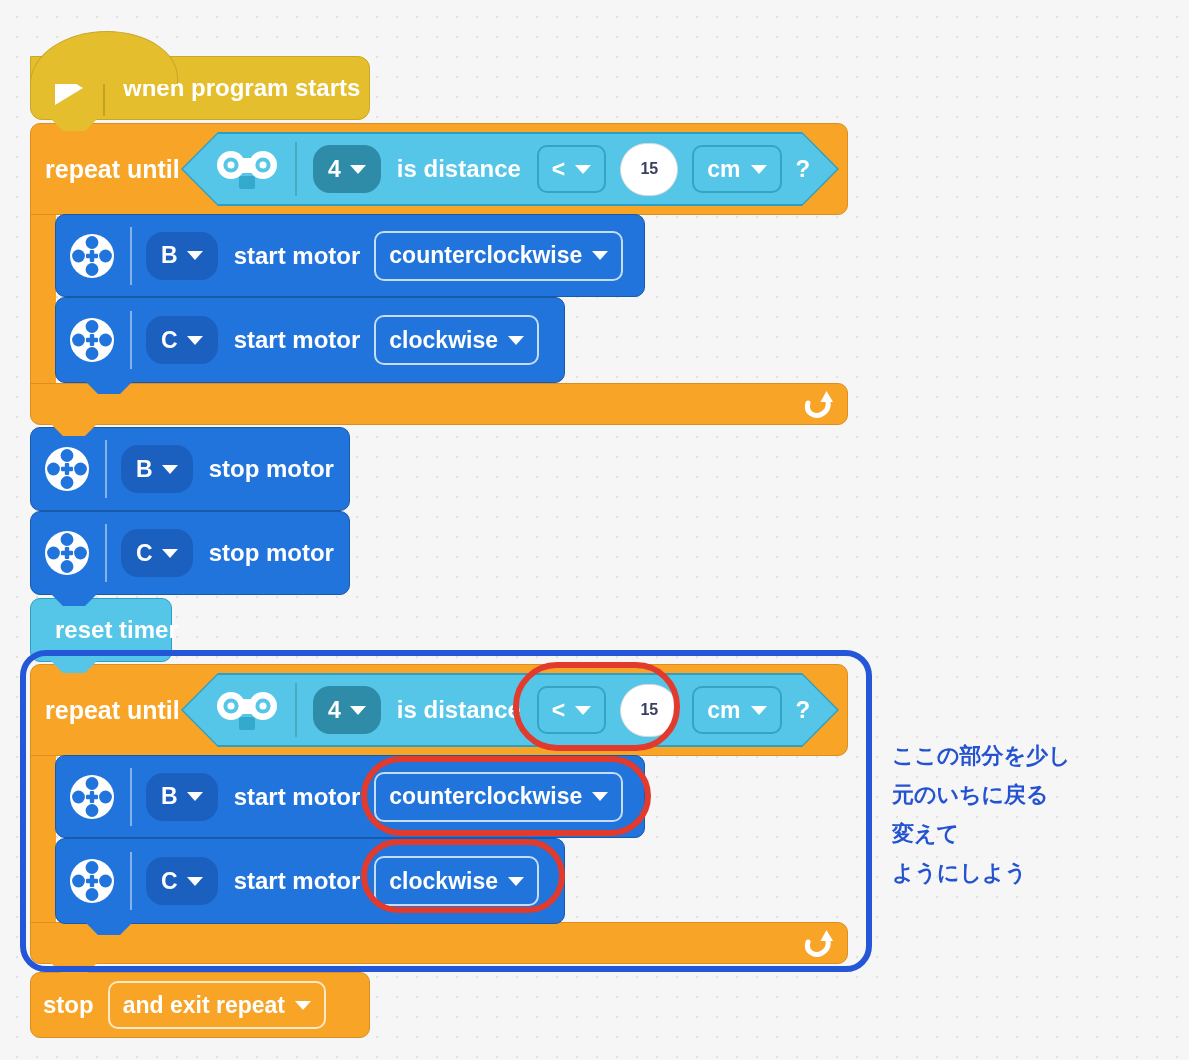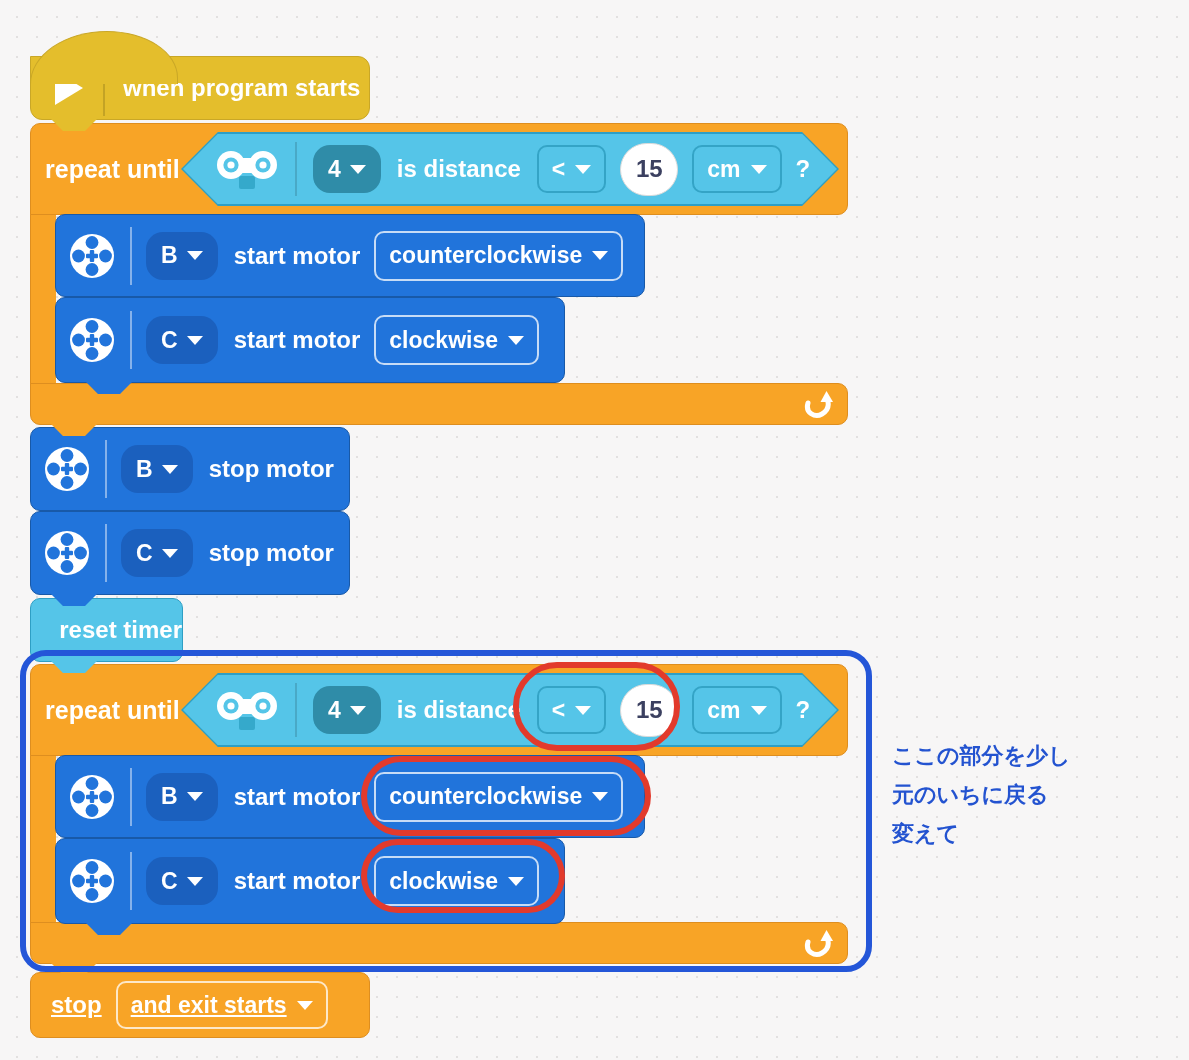--- a/index.html
+++ b/index.html
@@ -38,21 +38,21 @@
   .pill-blue{background:var(--bluedark);}
   .dd{display:flex;align-items:center;gap:10px;border-radius:10px;
     padding:0 13px;height:48px;font-size:23px;font-weight:700;color:#fff;box-sizing:border-box;}
   .dd-cyan{border:2px solid #34A4C6;}
   .dd-blue{border:2px solid rgba(255,255,255,0.75);height:50px;}
   .dd-orange{border:2px solid rgba(255,255,255,0.75);}
   .caret{width:0;height:0;border-left:8px solid transparent;
     border-right:8px solid transparent;border-top:9px solid #fff;}
   .num{background:#fff;color:#3B4060;border:1px solid #DADADA;border-radius:27px;
     min-width:58px;height:53px;display:flex;align-items:center;justify-content:center;
-    font-size:24px;font-weight:700;box-sizing:border-box;}
+    font-size:16px;font-weight:700;box-sizing:border-box;}
   .hex{position:absolute;clip-path:polygon(0 50%,5.6% 0,94.4% 0,100% 50%,94.4% 100%,5.6% 100%);
     background:var(--cyan-bd);}
   .hex-in{position:absolute;inset:2px;
     clip-path:polygon(0 50%,5.3% 0,94.7% 0,100% 50%,94.7% 100%,5.3% 100%);
     background:var(--cyan);display:flex;align-items:center;padding-left:32px;box-sizing:border-box;}
   .spine{position:absolute;background:var(--orange);border-left:1px solid var(--orange-bd);
     box-sizing:border-box;z-index:2;}
   .header{border-radius:10px 10px 10px 0;z-index:3;}
   .footer{border-radius:0 10px 10px 10px;z-index:3;}
   .inner{z-index:4;}
@@ -201,21 +201,21 @@
     </svg>
     <div class="divider div-light mL14" style="height:58px"></div>
     <div class="pill pill-blue mL14">
       <span>C</span>
       <i class="caret"></i>
     </div>
     <span class="lbl mL16">stop motor</span>
     <div class="tab" style="left:20px;background:var(--blue);"></div>
   </div>
 
-  <div class="block b-cyan" style="left:30px;top:598px;width:153px;height:64px;padding-left:8px;justify-content:flex-end;">
+  <div class="block b-cyan" style="left:30px;top:598px;width:142px;height:64px;padding-left:24px;">
     <span class="lbl">reset timer</span>
     <div class="tab" style="left:20px;background:var(--cyan);"></div>
   </div>
 
   <div class="block b-orange header" style="left:30px;top:664px;width:818px;height:92px;padding-left:14px;">
     <span class="lbl lbl-big">repeat until</span>
     <div class="hex" style="left:150px;top:8px;width:658px;height:74px;">
       <div class="hex-in">
         <svg width="64" height="50" viewBox="0 0 64 50">
           <rect x="24" y="32" width="16" height="13" rx="2" fill="#35A9CB"></rect>
@@ -297,32 +297,33 @@
   </div>
 
   <div class="block b-orange footer" style="left:30px;top:922px;width:818px;height:42px;">
     <svg class="loop-arrow" width="34" height="30" viewBox="0 0 34 30">
       <path d="M9 14 C6 24 16 29 23 25 C28 22 30 18 29 13" fill="none" stroke="#fff" stroke-width="5" stroke-linecap="round"></path>
       <polygon points="21.5,13 34,13 27.5,2" fill="#fff"></polygon>
     </svg>
     <div class="tab" style="left:20px;background:var(--orange);"></div>
   </div>
 
-  <div class="block b-orange" style="left:30px;top:972px;width:340px;height:66px;padding-left:20px;text-decoration:underline;">
+  <div class="block b-orange" style="left:30px;top:972px;width:340px;height:66px;padding-left:12px;">
     <span class="lbl">stop</span>
     <div class="dd dd-orange mL14">
-      <span>and exit starts</span>
+      <span>and exit repeat</span>
       <i class="caret"></i>
     </div>
   </div>
 
   <div class="outline-box" style="left:20px;top:650px;width:852px;height:322px;"></div>
   <div class="oval" style="left:513px;top:662px;width:167px;height:89px;border-radius:44px;"></div>
   <div class="oval" style="left:361px;top:756px;width:290px;height:80px;border-radius:40px;"></div>
   <div class="oval" style="left:361px;top:839px;width:204px;height:74px;border-radius:37px;"></div>
 
   <div class="note" style="left:892px;top:736px;">
     <div>ここの部分を少し</div>
     <div>元のいちに戻る</div>
     <div>変えて</div>
+    <div>ようにしよう</div>
   </div>
 
 </div>
 
 </body></html>

